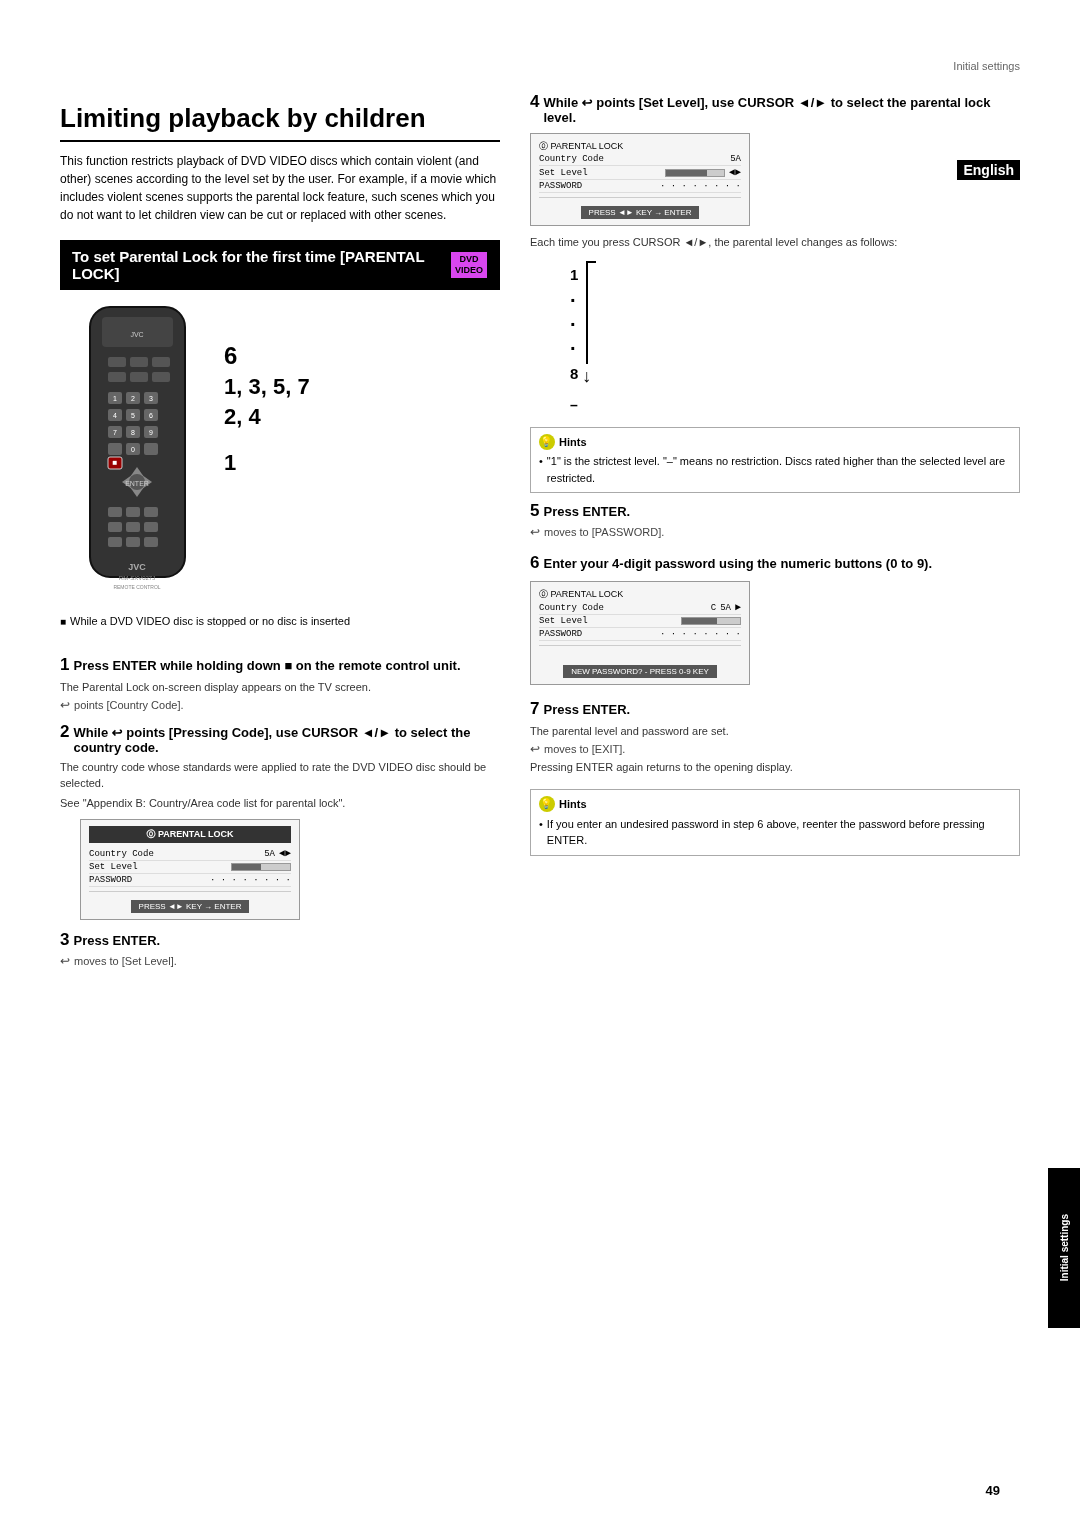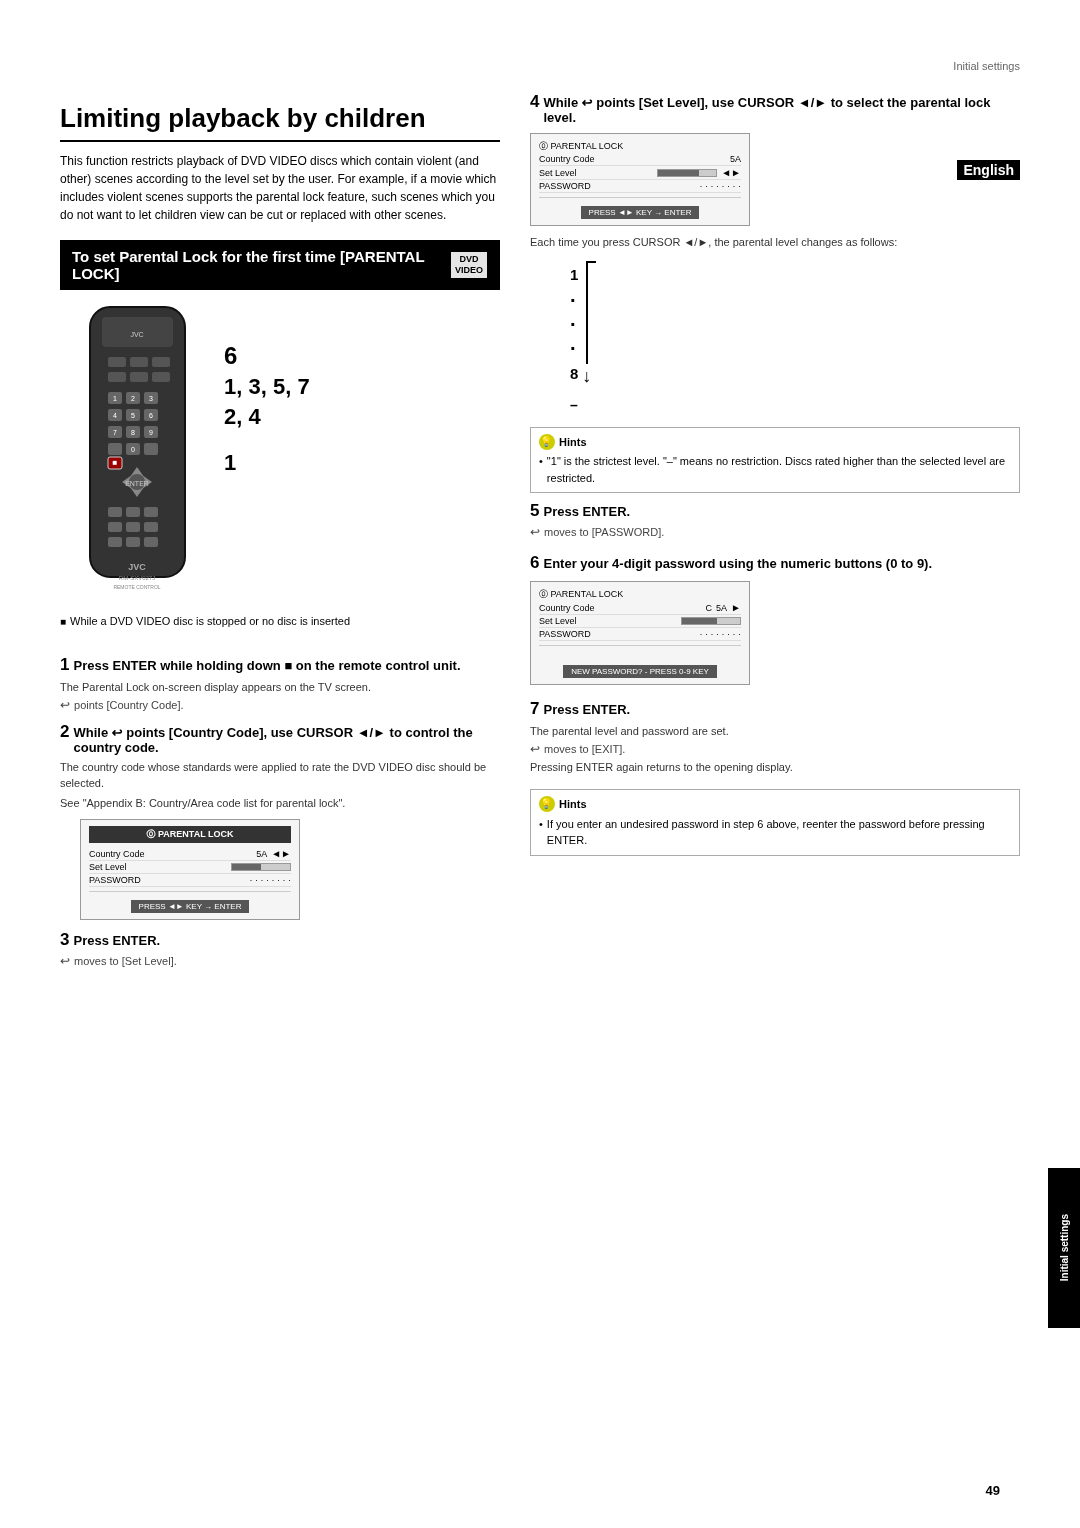--- a/index.html
+++ b/index.html
@@ -95,21 +95,21 @@
       margin-bottom: 12px;
       display: flex;
       align-items: center;
       justify-content: center;
     }
     .parental-lock-box .box-title {
       font-size: 15px;
       font-weight: bold;
     }
     .dvd-badge {
-      background: #e5e5e5;
+      background: #d946ef;
       color: #000;
       font-size: 9px;
       font-weight: bold;
       padding: 2px 4px;
       border: 1px solid #000;
       text-align: center;
       line-height: 1.2;
     }
 
     
@@ -193,20 +193,21 @@
       margin-bottom: 4px;
       font-weight: bold;
     }
     .osd-row {
       display: flex;
       justify-content: space-between;
       align-items: center;
       padding: 1px 0;
       border-bottom: 1px solid #ddd;
       font-size: 9px;
+      font-family: Liberation Mono, monospace;
     }
     .osd-row:last-child { border-bottom: none; }
     .osd-val {
       display: flex;
       align-items: center;
       gap: 4px;
       padding-left: 20px;
     }
     .osd-bar {
       width: 60px;
@@ -415,21 +416,21 @@
           <span class="step-num">1</span>
           <span>Press ENTER while holding down ■ on the remote control unit.</span>
         </div>
         <div class="step-sub">The Parental Lock on-screen display appears on the TV screen.</div>
         <div class="arrow-note">points [Country Code].</div>
       </div>
 
       <div class="step">
         <div class="step-header">
           <span class="step-num">2</span>
-          <span>While ↩ points [Country Code], use CURSOR ◄/► to control the country code.</span>
+          <span>While ↩ points [Pressing Code], use CURSOR ◄/► to select the country code.</span>
         </div>
         <div class="step-sub">The country code whose standards were applied to rate the DVD VIDEO disc should be selected.</div>
         <div class="step-sub">See "Appendix B: Country/Area code list for parental lock".</div>
 
         <div class="osd-screen">
           <div class="osd-title">⓪ PARENTAL LOCK</div>
           <div class="osd-row">
             <span>Country Code</span>
             <div class="osd-val">
               <span>5A</span>

